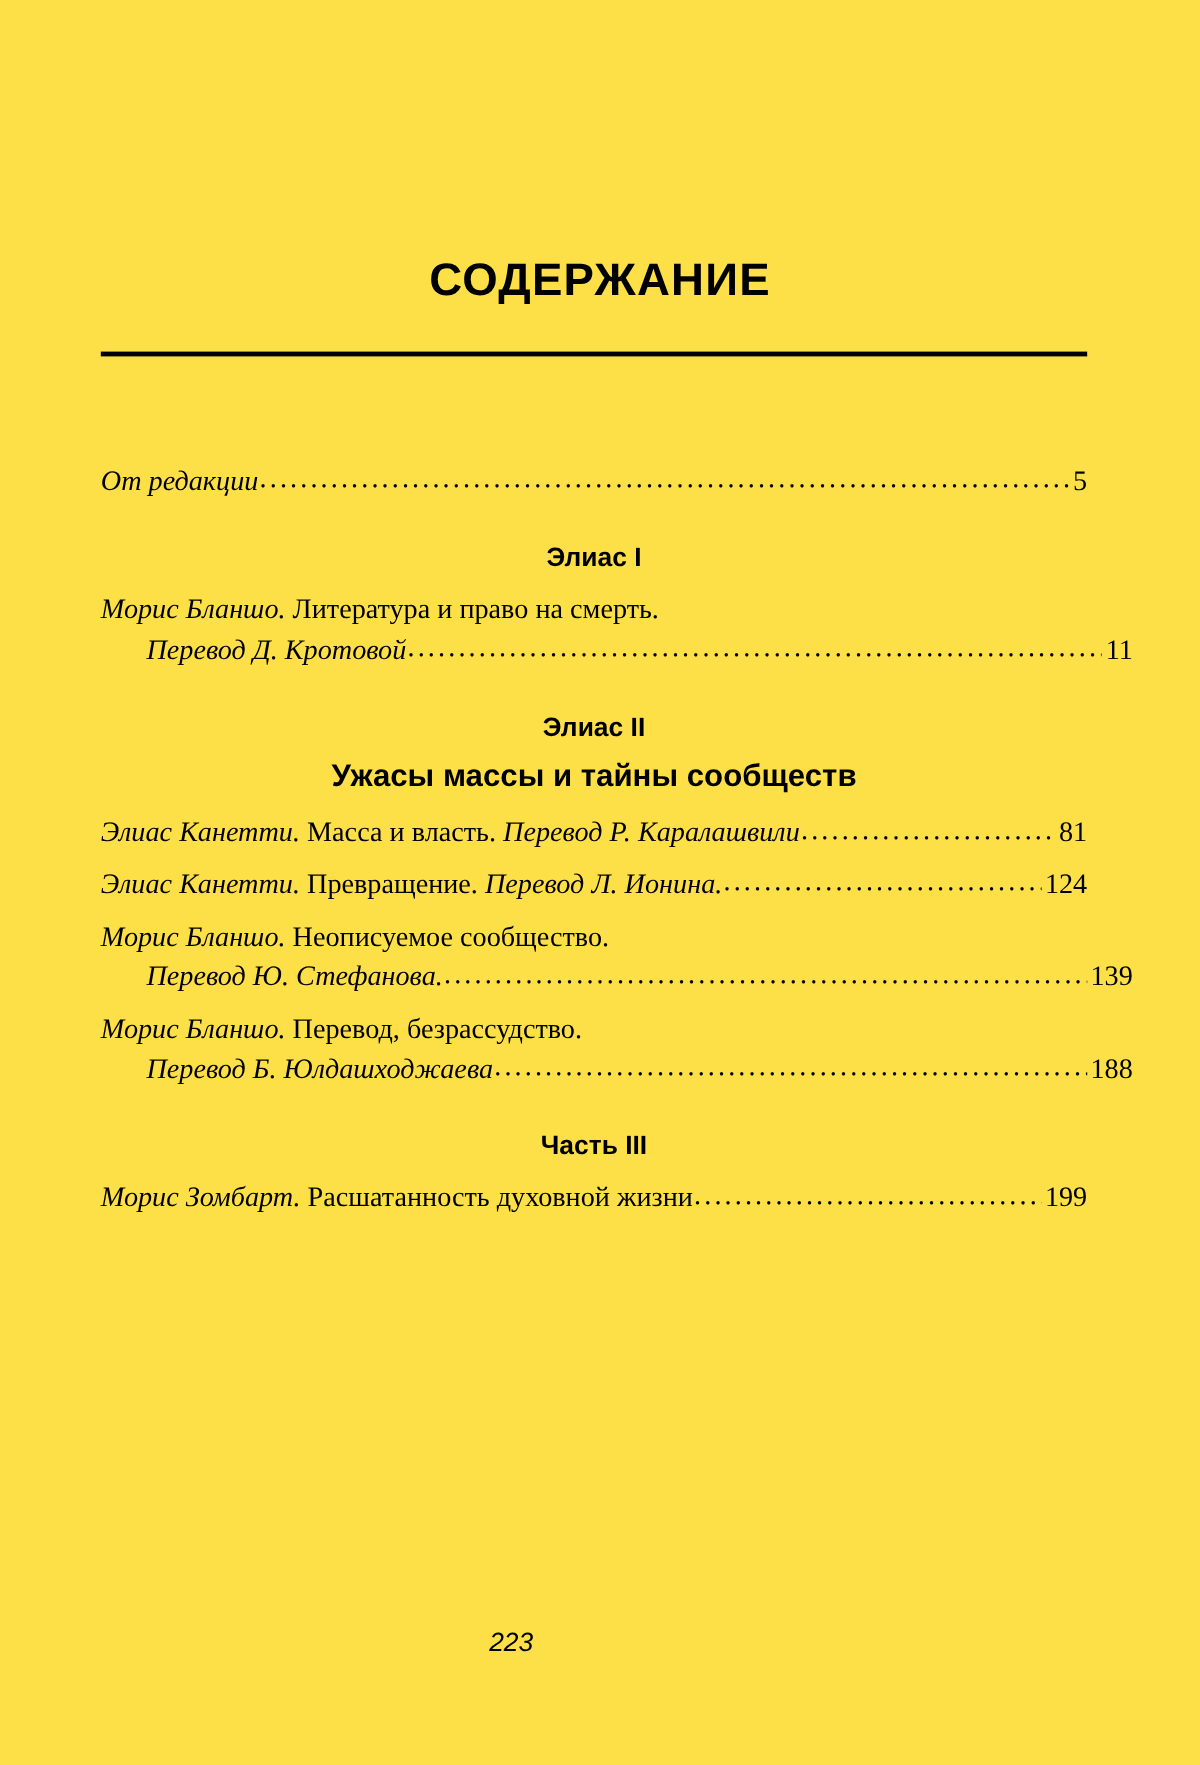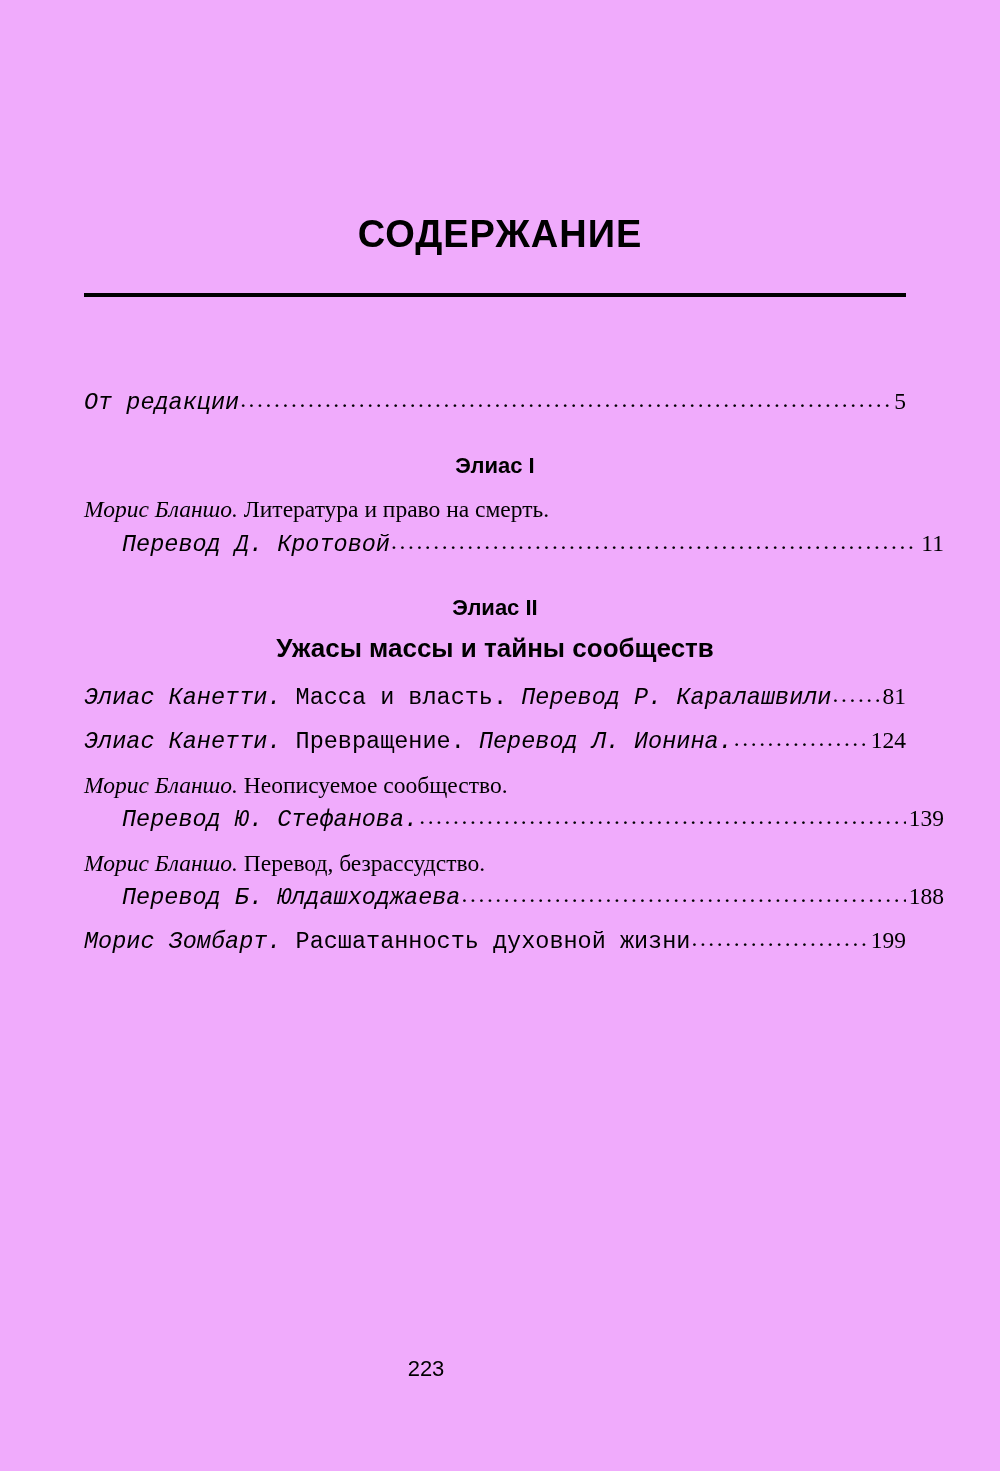--- a/index.html
+++ b/index.html
@@ -4,21 +4,21 @@
 <style>
   html, body {
     margin: 0;
     padding: 0;
     background: #ffffff;
   }
   .page {
     position: relative;
     width: 1000px;
     height: 1471px;
-    background: #f0abfc;
+    background: #fde047;
     font-family: "Liberation Serif", serif;
     color: #000000;
     overflow: hidden;
   }
   .title {
     position: absolute;
     top: 213px;
     left: 0;
     width: 1000px;
     text-align: center;
@@ -47,21 +47,20 @@
     line-height: 1.42;
   }
   
   .row {
     display: flex;
     align-items: baseline;
     width: 100%;
   }
   .row .txt {
     white-space: pre;
-    font-family: Liberation Mono, monospace;
   }
   .row .leader {
     flex: 1 1 auto;
     overflow: hidden;
     white-space: nowrap;
     margin: 0 1px;
     letter-spacing: 2.6px;
     font-size: 23.5px;
     line-height: 1;
     transform: translateY(-2px);
@@ -99,20 +98,21 @@
     margin-bottom: 0;
   }
   .folio {
     position: absolute;
     top: 1356px;
     left: 0;
     width: 852px;
     text-align: center;
     font-family: "Liberation Sans", sans-serif;
     font-size: 22px;
+    font-style: italic;
   }
 </style>
 </head>
 <body>
 
 <div class="page">
 
   <div class="title">СОДЕРЖАНИЕ</div>
   <div class="rule"></div>
 
@@ -172,20 +172,21 @@
       <div class="first-entry">
         <span class="ital">Морис Бланшо.</span><span> Перевод, безрассудство.</span>
       </div>
       <div class="row indent">
         <span class="txt ital">Перевод Б. Юлдашходжаева</span>
         <span class="leader">.................................................................................................</span>
         <span class="pg">188</span>
       </div>
     </div>
 
+    <div class="part-head">Часть III</div>
     <div class="entry block">
       <div class="row">
         <span class="txt"><span class="ital">Морис Зомбарт.</span><span> Расшатанность духовной жизни</span></span>
         <span class="leader">.................................................................................................</span>
         <span class="pg">199</span>
       </div>
     </div>
 
   </div>
 

